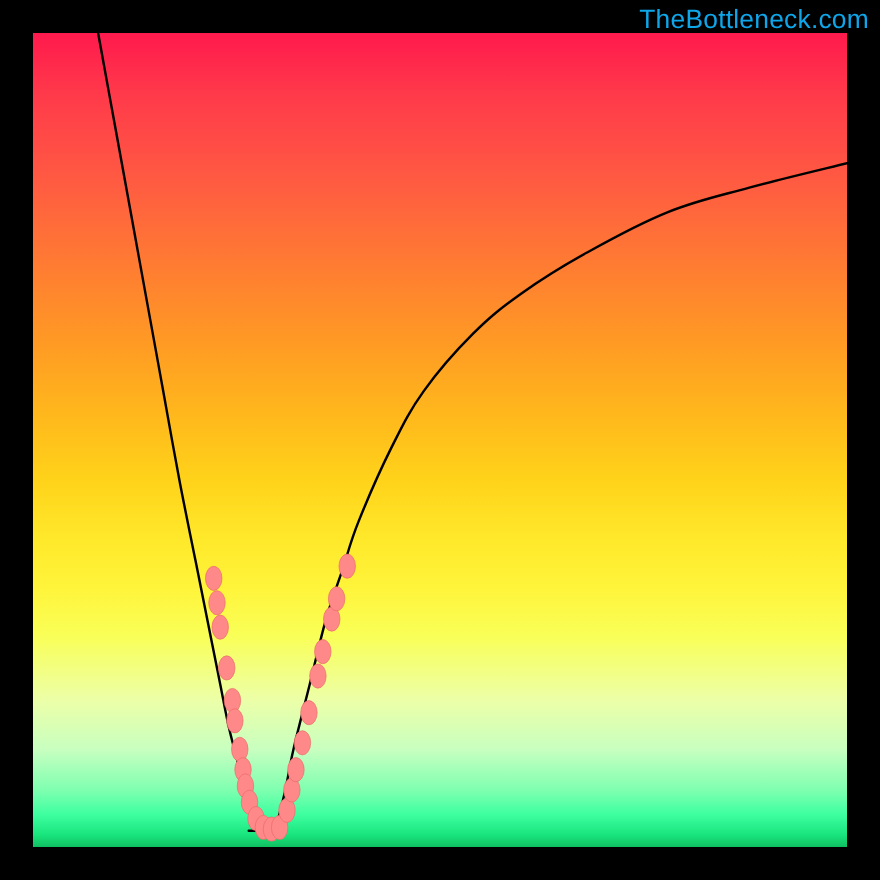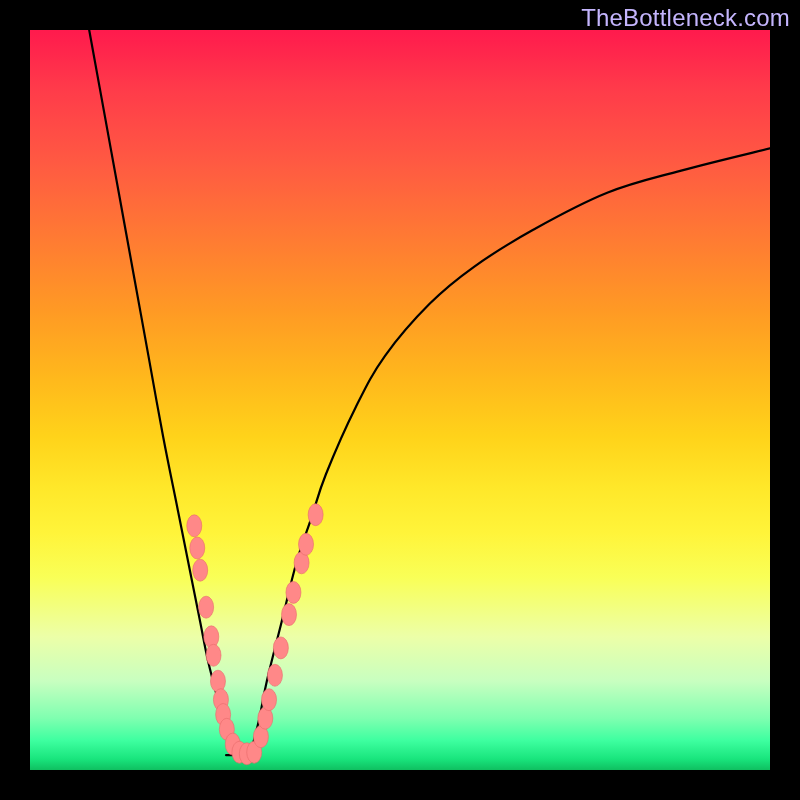--- a/index.html
+++ b/index.html
@@ -42,21 +42,21 @@
       #7fffb0 93%,
       #3effa0 96%,
       #19e57d 98.5%,
       #0fbf60 100%
     );
   }
   .watermark {
     position: absolute;
     top: 4px;
     right: 10px;
-    color: #c4b5fd;
+    color: #0ea5e9;
     font-size: 24px;
     letter-spacing: 0.2px;
     user-select: none;
   }
   svg.curve {
     position: absolute;
     left: 0;
     top: 0;
     width: 740px;
     height: 740px;

